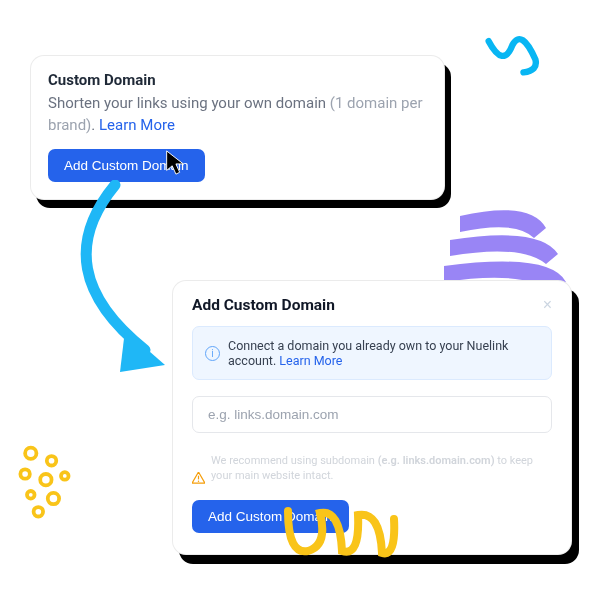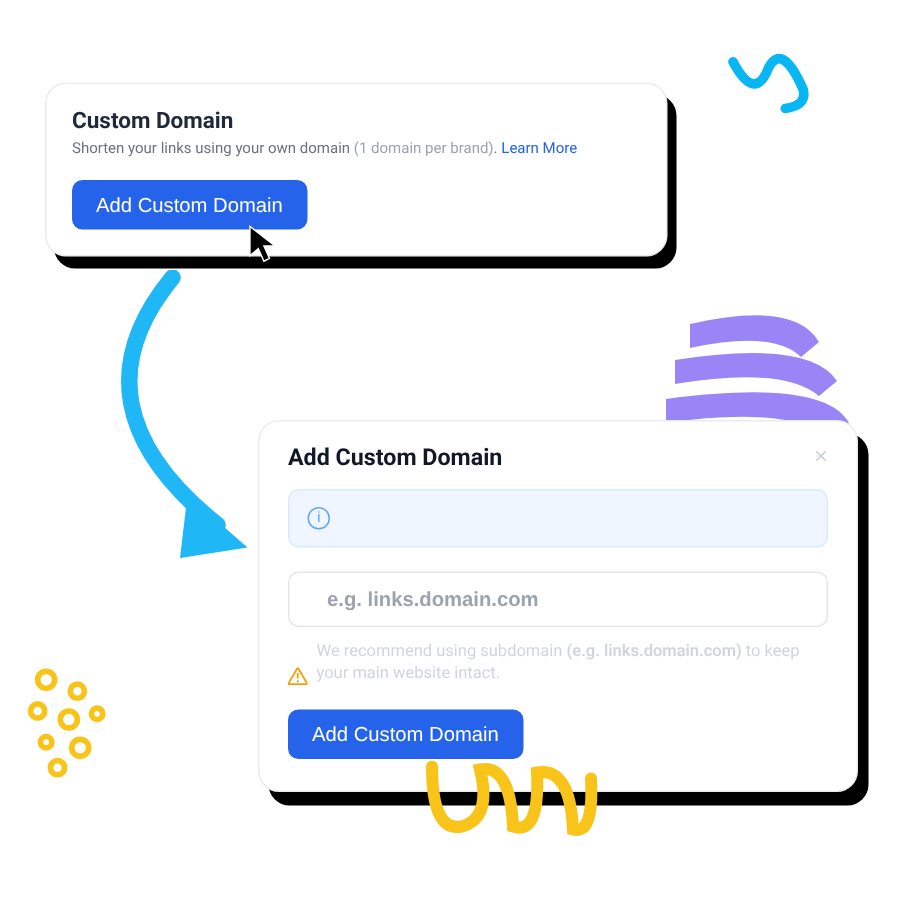--- a/index.html
+++ b/index.html
@@ -24,21 +24,21 @@
   .card1 {
     position: absolute;
     top: 55px; left: 30px;
     width: 415px;
     background: #fff;
     border-radius: 14px;
     padding: 16px 18px 18px 18px;
     box-shadow: 6px 8px 0 #000, 0 0 0 1px rgba(0,0,0,0.08) inset;
   }
   .card1 h3 { font-size: 15px; font-weight: 700; color: #1f2937; margin-bottom: 4px; }
-  .card1 .sub { font-size: 10px; color: #6b7280; margin-bottom: 12px; line-height: 1.45; }
+  .card1 .sub { font-size: 15px; color: #6b7280; margin-bottom: 12px; line-height: 1.45; }
   .muted { color: #9ca3af; }
   .link { color: #2563eb; cursor: pointer; }
   .btn {
     display: inline-block;
     background: #2563eb;
     color: #fff;
     border: none;
     border-radius: 7px;
     font-size: 13.5px;
     font-weight: 500;
@@ -92,25 +92,24 @@
     align-items: center;
     justify-content: center;
     flex-shrink: 0;
     font-style: normal;
   }
   .field-label { font-size: 12.5px; color: #374151; margin-bottom: 6px; display:block; }
   .text-input {
     width: 100%;
     border: 1px solid #e5e7eb;
     border-radius: 7px;
-    padding: 10px 25px;
+    padding: 10px 15px;
     font-size: 13.5px;
     color: #111827;
-    margin-bottom: 8px;
-    font-weight: bold;
+    margin-bottom: 20px;
   }
   .text-input::placeholder { color: #9ca3af; }
   .hint {
     font-size: 11px;
     color: #d1d5db;
     margin-bottom: 16px;
     display: flex;
     align-items: flex-end;
     gap: 6px;
     line-height: 1.4;
@@ -174,20 +173,23 @@
     <path d="M70 150 L110 185 L65 192 Z" fill="#1fb7f6"></path>
   </svg>
 
   <div class="card2">
     <div class="header">
       <h3>Add Custom Domain</h3>
       <button class="close">×</button>
     </div>
     <div class="info-banner">
       <span class="info-icon">i</span>
+      <span>
+        <span>Connect a domain you already own to your Nuelink account. </span><span class="link">Learn More</span>
+      </span>
     </div>
     <input class="text-input" type="text" placeholder="e.g. links.domain.com" style="">
     <div class="hint">
       <svg class="warn-icon" viewBox="0 0 14 13">
         <path d="M7 0 L14 12 L0 12 Z" fill="none" stroke="#f59e0b" stroke-width="1.3" stroke-linejoin="round"></path>
         <line x1="7" y1="4" x2="7" y2="8" stroke="#f59e0b" stroke-width="1.3"></line>
         <circle cx="7" cy="10" r="0.8" fill="#f59e0b"></circle>
       </svg>
       <span>
         <span>We recommend using subdomain </span><span class="strong">(e.g. links.domain.com)</span><span> to keep your main website intact.</span>

